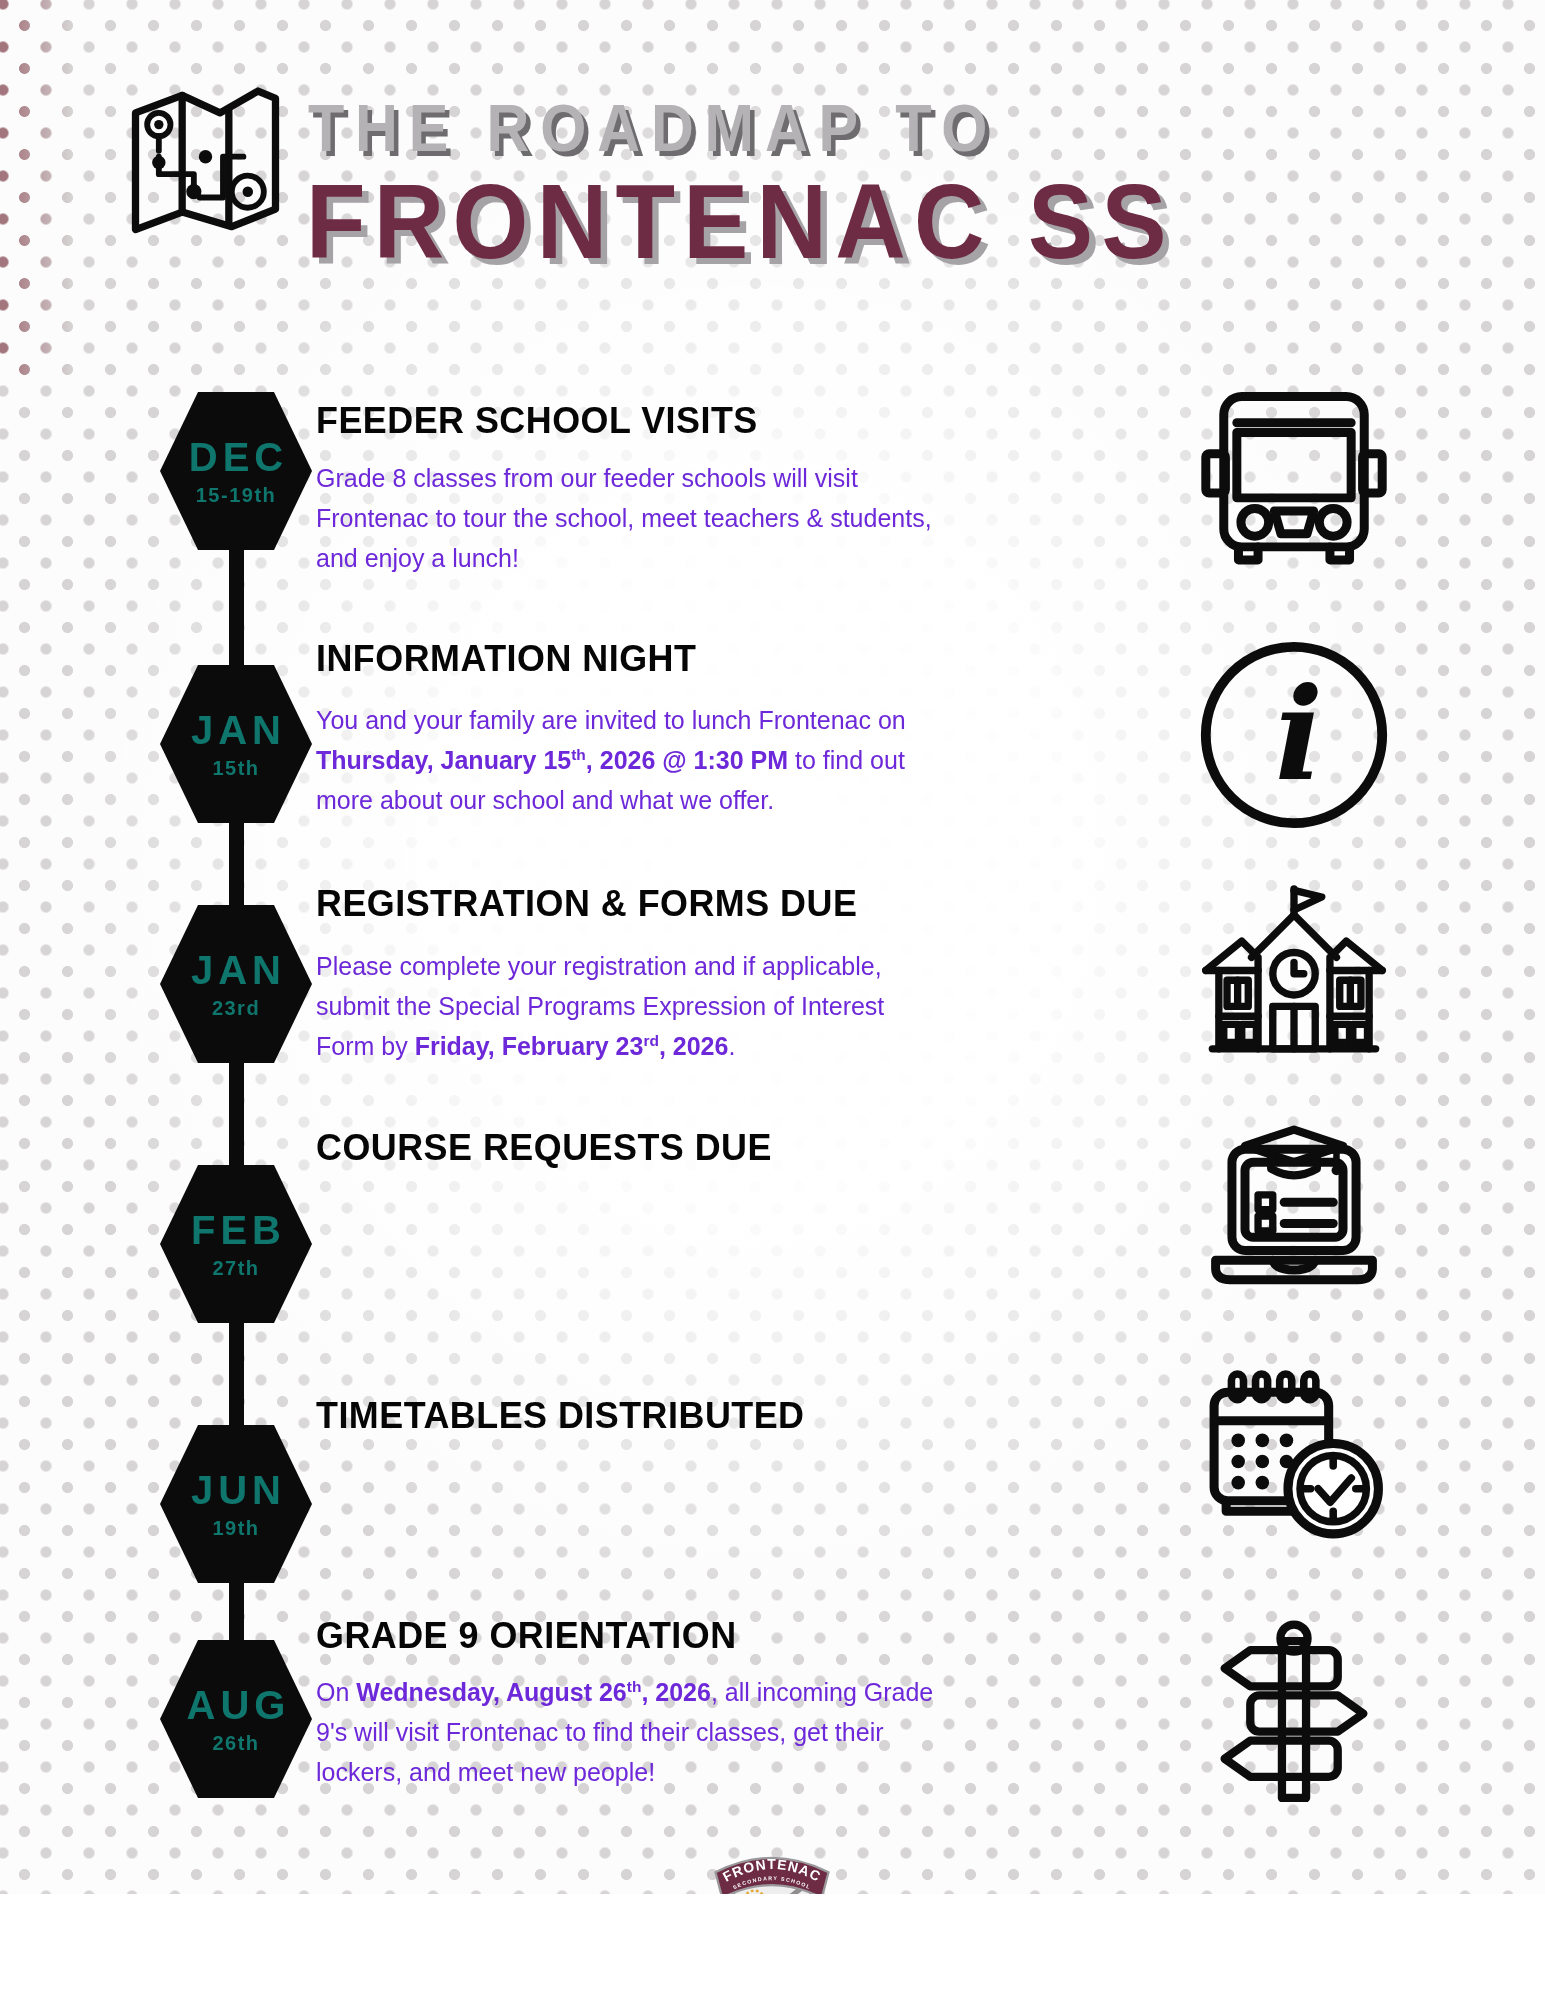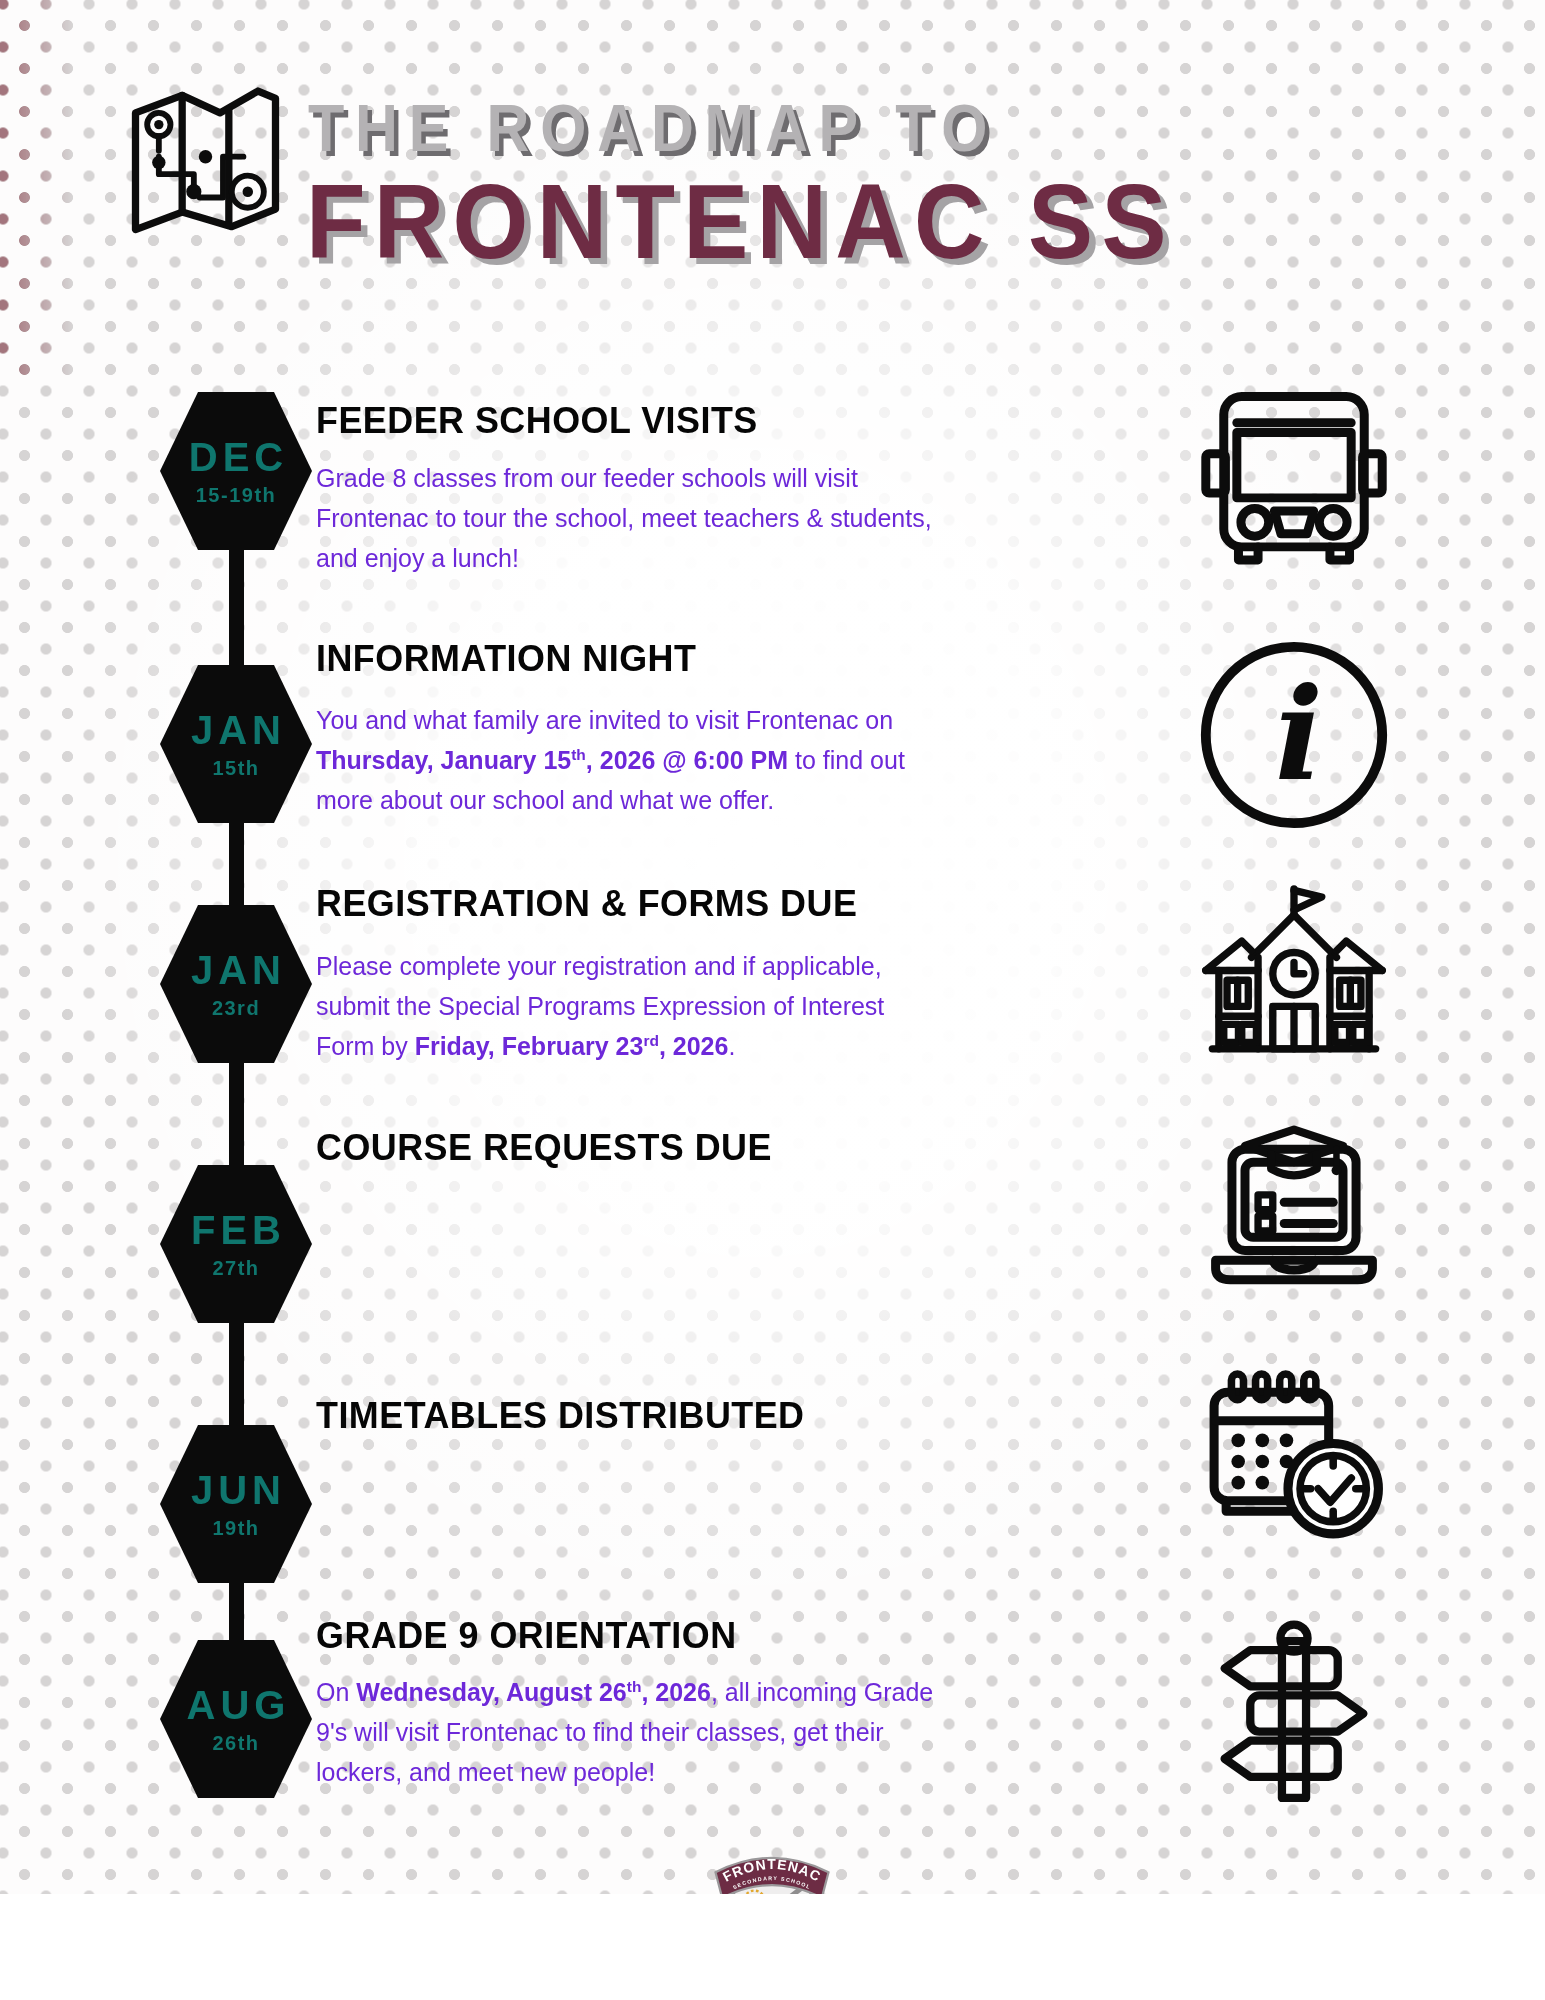--- a/index.html
+++ b/index.html
@@ -126,21 +126,21 @@
           <path d="M82,104 v8 h12 v-8"></path>
         </g>
       </svg>
     </div>
 
     <div class="hex h2">
       <span class="month">JAN</span>
       <span class="date">15th</span>
     </div>
     <h2 class="title t2">INFORMATION NIGHT</h2>
-    <p class="body p2"><span>You and what family are invited to visit Frontenac on </span><span class="b">Thursday, January 15</span><sup class="b">th</sup><span class="b">, 2026 @ 6:00 PM</span><span> to find out more about our school and what we offer.</span></p>
+    <p class="body p2"><span>You and your family are invited to lunch Frontenac on </span><span class="b">Thursday, January 15</span><sup class="b">th</sup><span class="b">, 2026 @ 1:30 PM</span><span> to find out more about our school and what we offer.</span></p>
     <div class="icon-box i2">
       <svg viewBox="0 0 120 120">
         <circle class="ink" stroke-width="6" cx="60" cy="60" r="54"></circle>
         <text x="63" y="87" text-anchor="middle" font-family="DejaVu Serif, serif" font-style="italic" font-weight="bold" font-size="78" fill="#0c0c0c">i</text>
       </svg>
     </div>
 
     <div class="hex h3">
       <span class="month">JAN</span>
       <span class="date">23rd</span>

